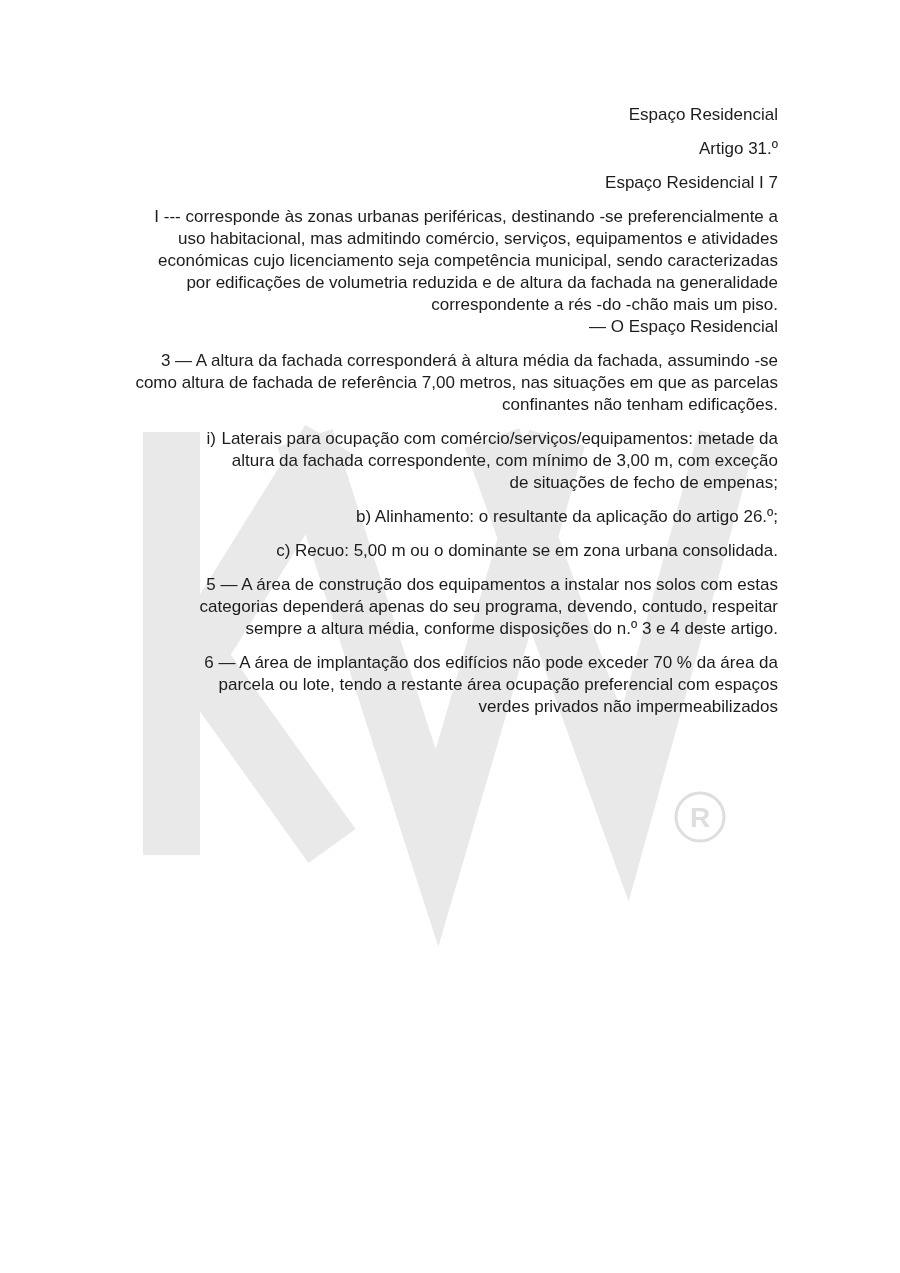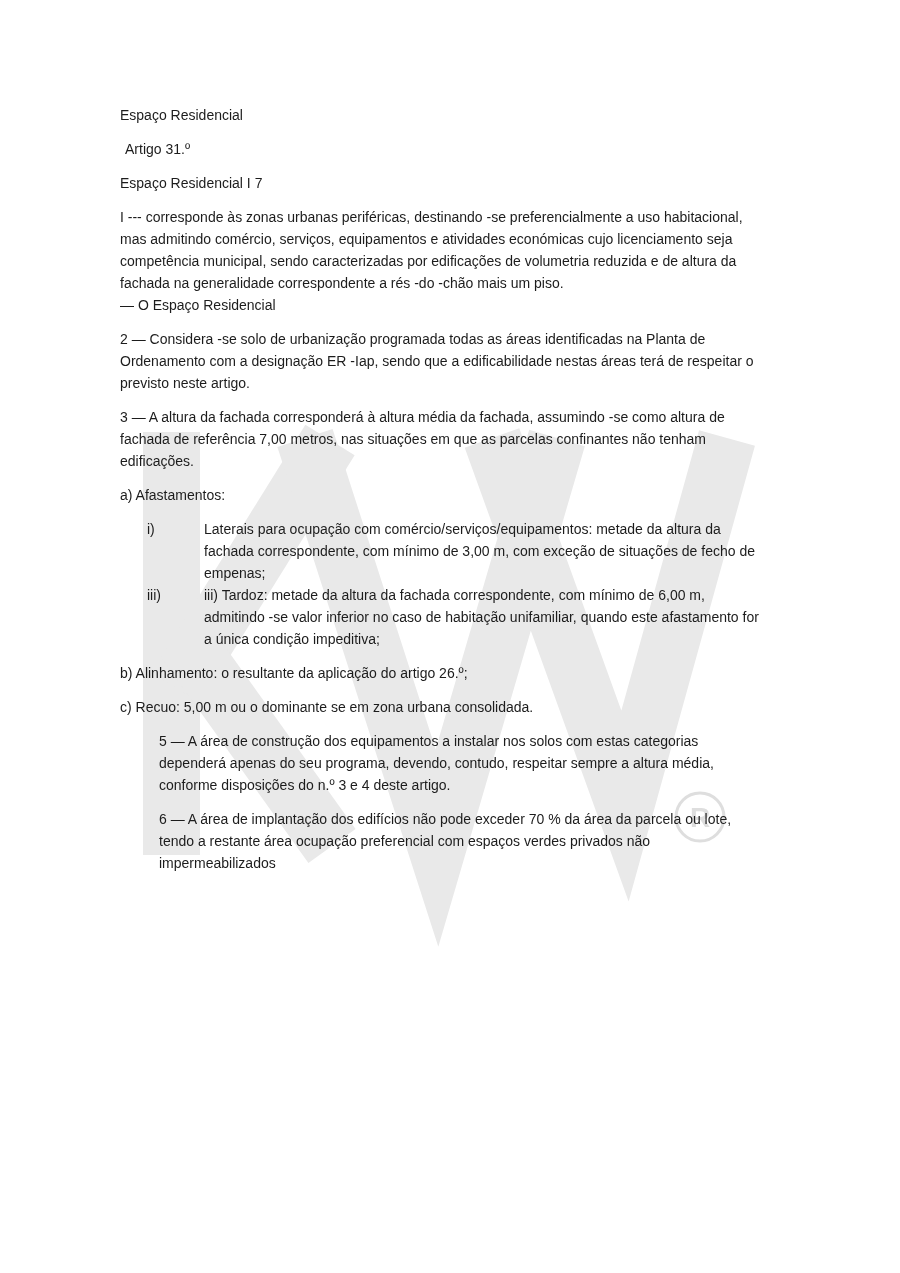--- a/index.html
+++ b/index.html
@@ -13,26 +13,27 @@
     color: #1c1c1c;
   }
   .watermark {
     position: absolute;
     left: 0; top: 0;
     width: 900px; height: 1273px;
     z-index: 0;
   }
   .content {
     position: absolute;
-    left: 120px;
+    left: 132px;
     top: 104px;
     width: 646px;
     z-index: 1;
-    font-size: 14px;
+    font-size: 17px;
     line-height: 22px;
+    text-align: right;
   }
   .para { margin: 0 0 12px 0; }
   .para.tight { margin-bottom: 0; }
   .indent-sm { padding-left: 5px; }
   .indented { margin-left: 39px; }
   .list { margin: 0 0 12px 0; }
   .li { display: flex; margin-left: 27px; }
   .li .marker { flex: 0 0 57px; width: 57px; }
   .li .body { flex: 1; }
 </style>
@@ -59,33 +60,27 @@
     </g>
   </svg>
 
   <div class="content">
     <p class="para">Espaço Residencial</p>
     <p class="para indent-sm">Artigo 31.º</p>
     <p class="para">Espaço Residencial I 7</p>
     <p class="para tight">I --- corresponde às zonas urbanas periféricas, destinando -se preferencialmente a uso habitacional, mas admitindo comércio, serviços, equipamentos e atividades económicas cujo licenciamento seja competência municipal, sendo caracterizadas por edificações de volumetria reduzida e de altura da fachada na generalidade correspondente a rés -do -chão mais um piso.</p>
 
     <p class="para">— O Espaço Residencial</p>
-    <p class="para">2 — Considera -se solo de urbanização programada todas as áreas identificadas na Planta de Ordenamento com a designação ER -Iap, sendo que a edificabilidade nestas áreas terá de respeitar o previsto neste artigo.</p>
     <p class="para">3 — A altura da fachada corresponderá à altura média da fachada, assumindo -se como altura de fachada de referência 7,00 metros, nas situações em que as parcelas confinantes não tenham edificações.</p>
 
-    <p class="para">a) Afastamentos:</p>
 
     <div class="list">
       <div class="li">
         <span class="marker">i)</span>
         <span class="body">Laterais para ocupação com comércio/serviços/equipamentos: metade da altura da fachada correspondente, com mínimo de 3,00 m, com exceção de situações de fecho de empenas;</span>
-      </div>
-      <div class="li">
-        <span class="marker">iii)</span>
-        <span class="body">iii) Tardoz: metade da altura da fachada correspondente, com mínimo de 6,00 m, admitindo -se valor inferior no caso de habitação unifamiliar, quando este afastamento for a única condição impeditiva;</span>
       </div>
     </div>
 
     <p class="para">b) Alinhamento: o resultante da aplicação do artigo 26.º;</p>
     <p class="para">c) Recuo: 5,00 m ou o dominante se em zona urbana consolidada.</p>
 
     <p class="para indented">5 — A área de construção dos equipamentos a instalar nos solos com estas categorias dependerá apenas do seu programa, devendo, contudo, respeitar sempre a altura média, conforme disposições do n.º 3 e 4 deste artigo.</p>
     <p class="para indented">6 — A área de implantação dos edifícios não pode exceder 70 % da área da parcela ou lote, tendo a restante área ocupação preferencial com espaços verdes privados não impermeabilizados</p>
   </div>
 

